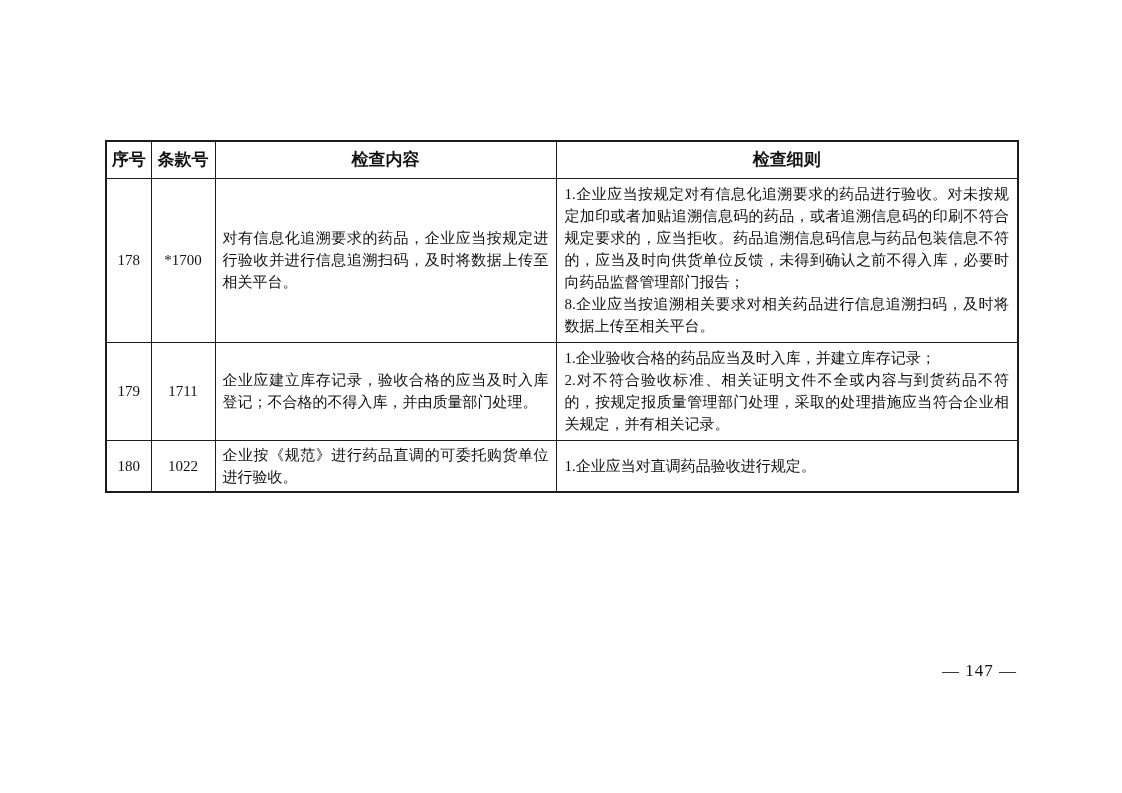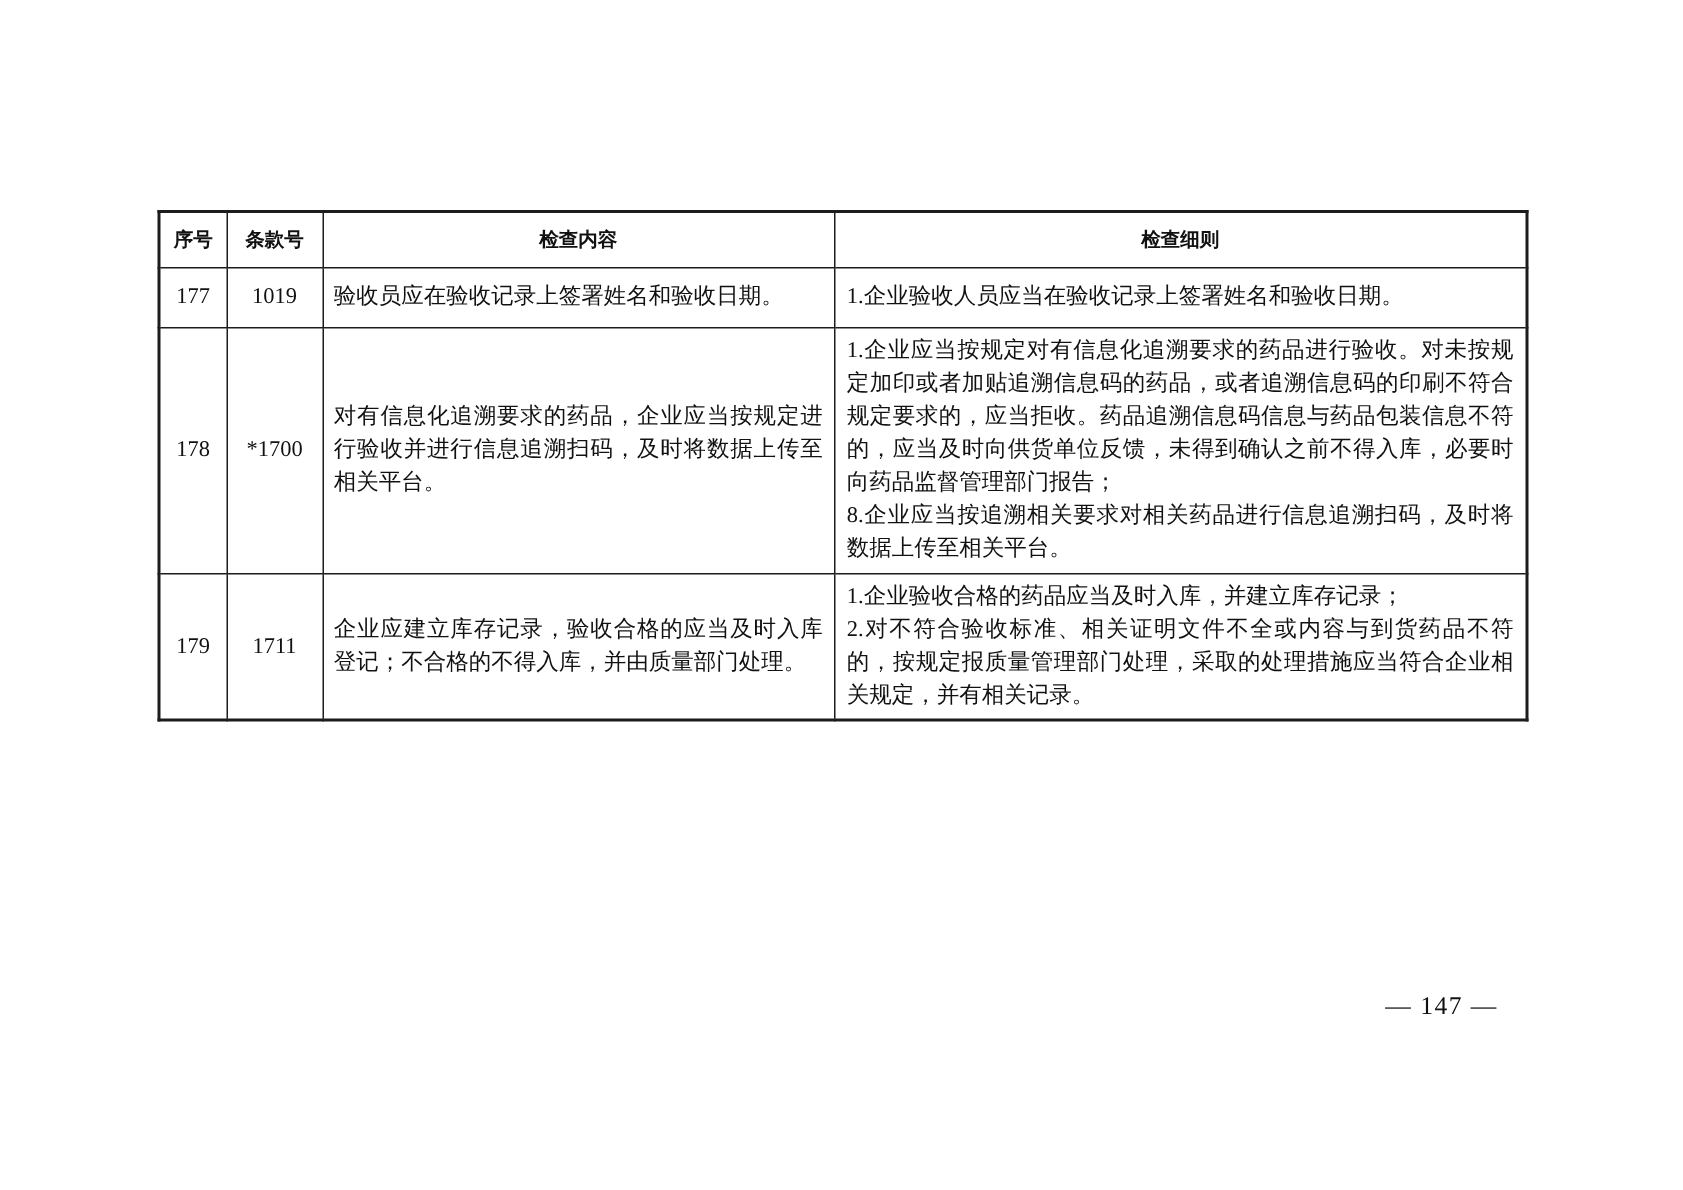--- a/index.html
+++ b/index.html
@@ -31,21 +31,21 @@
     border: 1px solid #1c1c1c;
     vertical-align: middle;
     font-size: 15px;
     line-height: 22px;
     overflow: hidden;
   }
   table.checklist th {
     font-weight: bold;
     text-align: center;
     height: 37px;
-    font-size: 13px;
+    font-size: 17px;
   }
   td.c-seq, td.c-clause {
     text-align: center;
     font-family: "Liberation Serif", "DejaVu Serif", serif;
   }
   td.c-content {
     text-align: justify;
     padding: 3px 7px;
   }
   td.c-details {
@@ -57,21 +57,21 @@
   tr.r-178 { height: 164px; }
   tr.r-179 { height: 98px; }
   tr.r-180 { height: 48px; }
   tr.r-181 { height: 40px; }
   tr.r-182 { height: 51px; }
   .page-number {
     position: absolute;
     left: 905px;
     top: 661px;
     width: 112px;
-    text-align: center;
+    text-align: right;
     font-size: 17px;
     letter-spacing: 1px;
     color: #111111;
     font-family: "Liberation Serif", "DejaVu Serif", serif;
   }
 </style>
 </head>
 <body>
 
 <div class="page">
@@ -85,44 +85,44 @@
     </colgroup>
     <thead>
       <tr>
         <th>序号</th>
         <th>条款号</th>
         <th>检查内容</th>
         <th>检查细则</th>
       </tr>
     </thead>
     <tbody>
-      <tr class="r-177">
-        <td class="c-seq">177</td>
-        <td class="c-clause">1019</td>
-        <td class="c-content">验收员应在验收记录上签署姓名和验收日期。</td>
-        <td class="c-details">
-          <div class="detail-item">1.企业验收人员应当在验收记录上签署姓名和验收日期。</div>
-        </td>
-      </tr>
       <tr class="r-178">
         <td class="c-seq">178</td>
         <td class="c-clause">*1700</td>
         <td class="c-content">对有信息化追溯要求的药品，企业应当按规定进行验收并进行信息追溯扫码，及时将数据上传至相关平台。</td>
         <td class="c-details">
           <div class="detail-item">1.企业应当按规定对有信息化追溯要求的药品进行验收。对未按规定加印或者加贴追溯信息码的药品，或者追溯信息码的印刷不符合规定要求的，应当拒收。药品追溯信息码信息与药品包装信息不符的，应当及时向供货单位反馈，未得到确认之前不得入库，必要时向药品监督管理部门报告；</div>
           <div class="detail-item">8.企业应当按追溯相关要求对相关药品进行信息追溯扫码，及时将数据上传至相关平台。</div>
         </td>
       </tr>
       <tr class="r-179">
         <td class="c-seq">179</td>
         <td class="c-clause">1711</td>
         <td class="c-content">企业应建立库存记录，验收合格的应当及时入库登记；不合格的不得入库，并由质量部门处理。</td>
         <td class="c-details">
           <div class="detail-item">1.企业验收合格的药品应当及时入库，并建立库存记录；</div>
           <div class="detail-item">2.对不符合验收标准、相关证明文件不全或内容与到货药品不符的，按规定报质量管理部门处理，采取的处理措施应当符合企业相关规定，并有相关记录。</div>
         </td>
       </tr>
+      <tr class="r-180">
+        <td class="c-seq">180</td>
+        <td class="c-clause">1022</td>
+        <td class="c-content">企业按《规范》进行药品直调的可委托购货单位进行验收。</td>
+        <td class="c-details">
+          <div class="detail-item">1.企业应当对直调药品验收进行规定。</div>
+        </td>
+      </tr>
     </tbody>
   </table>
 
   <div class="page-number">— 147 —</div>
 
 </div>
 
 </body></html>

